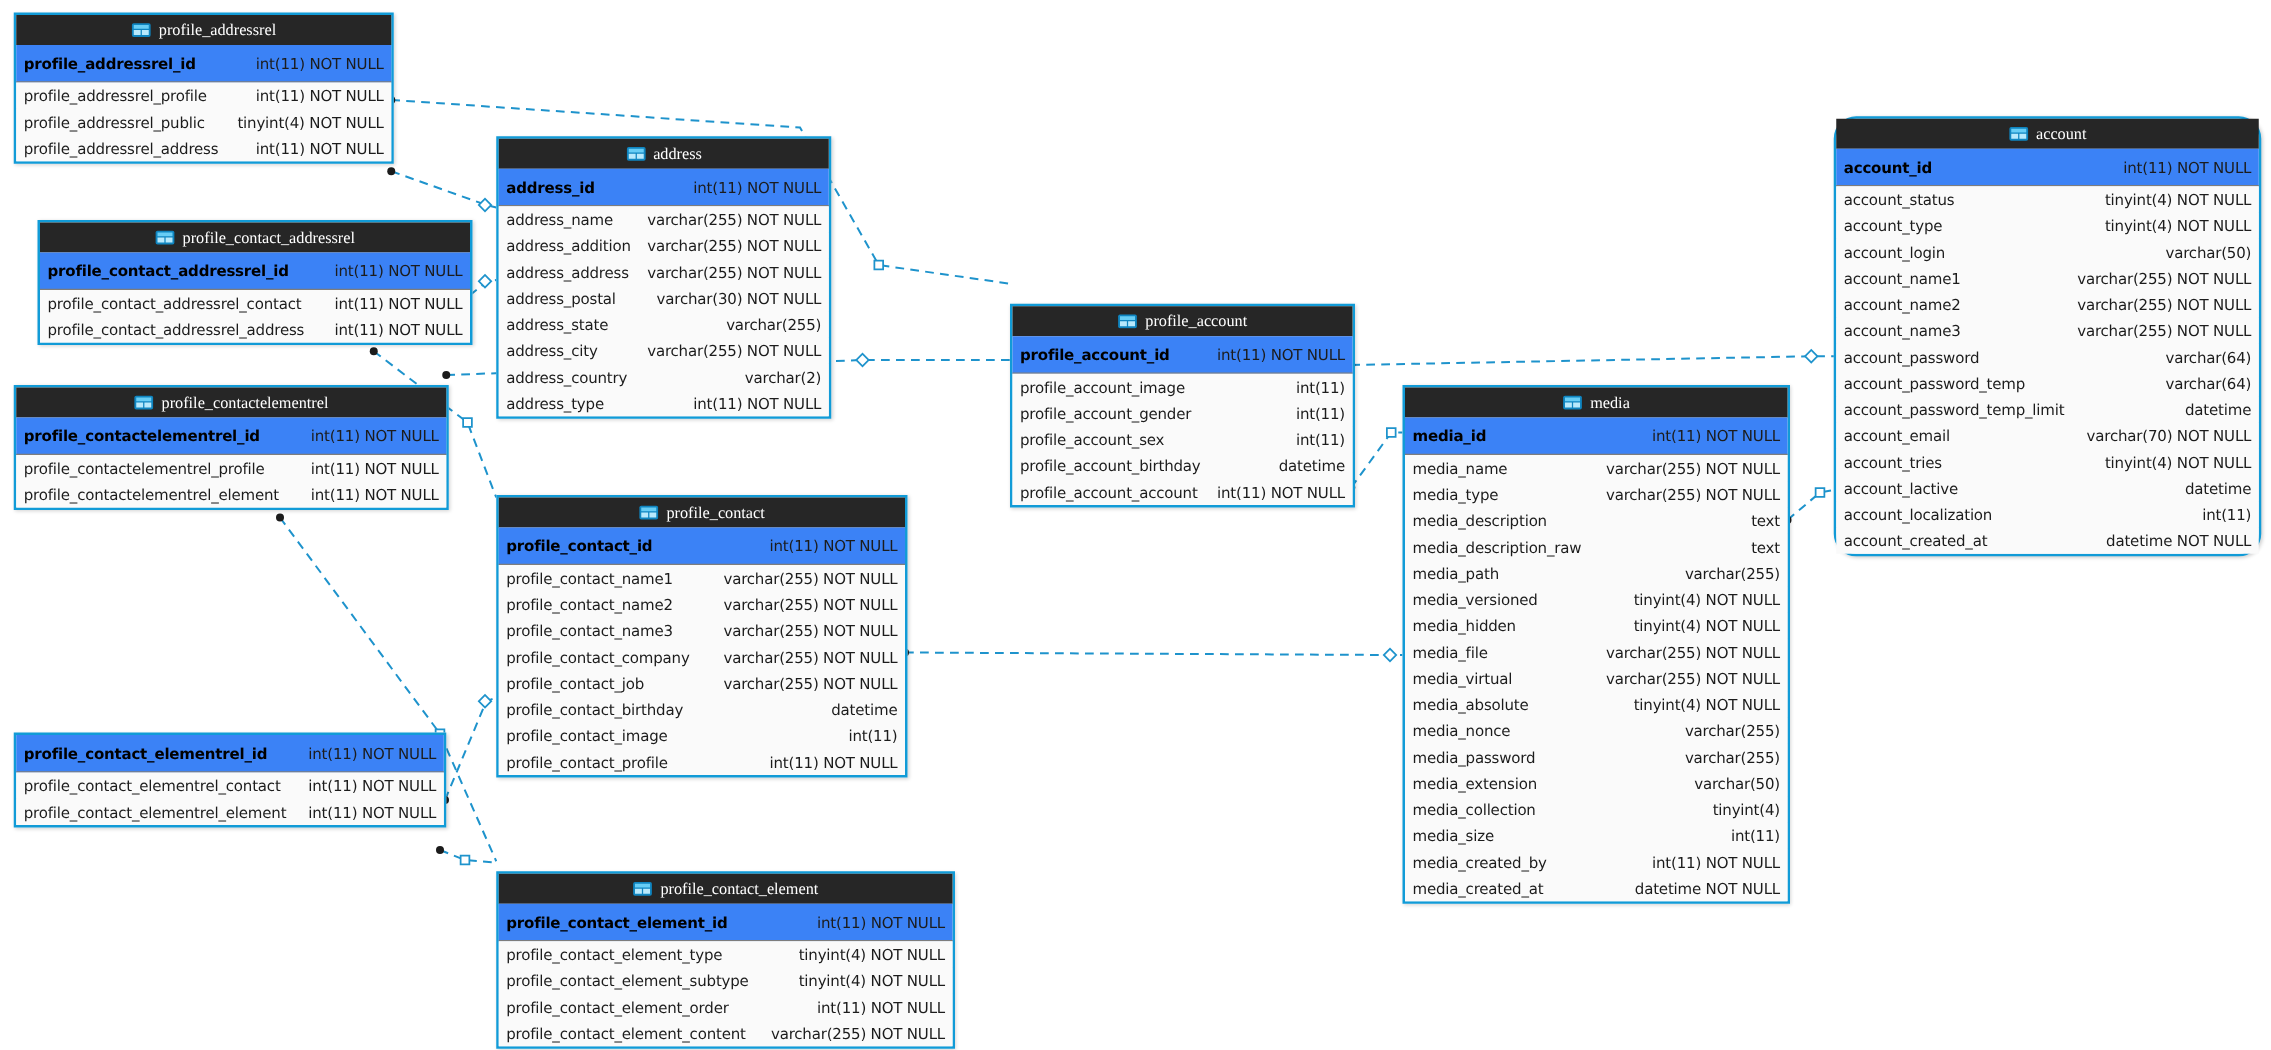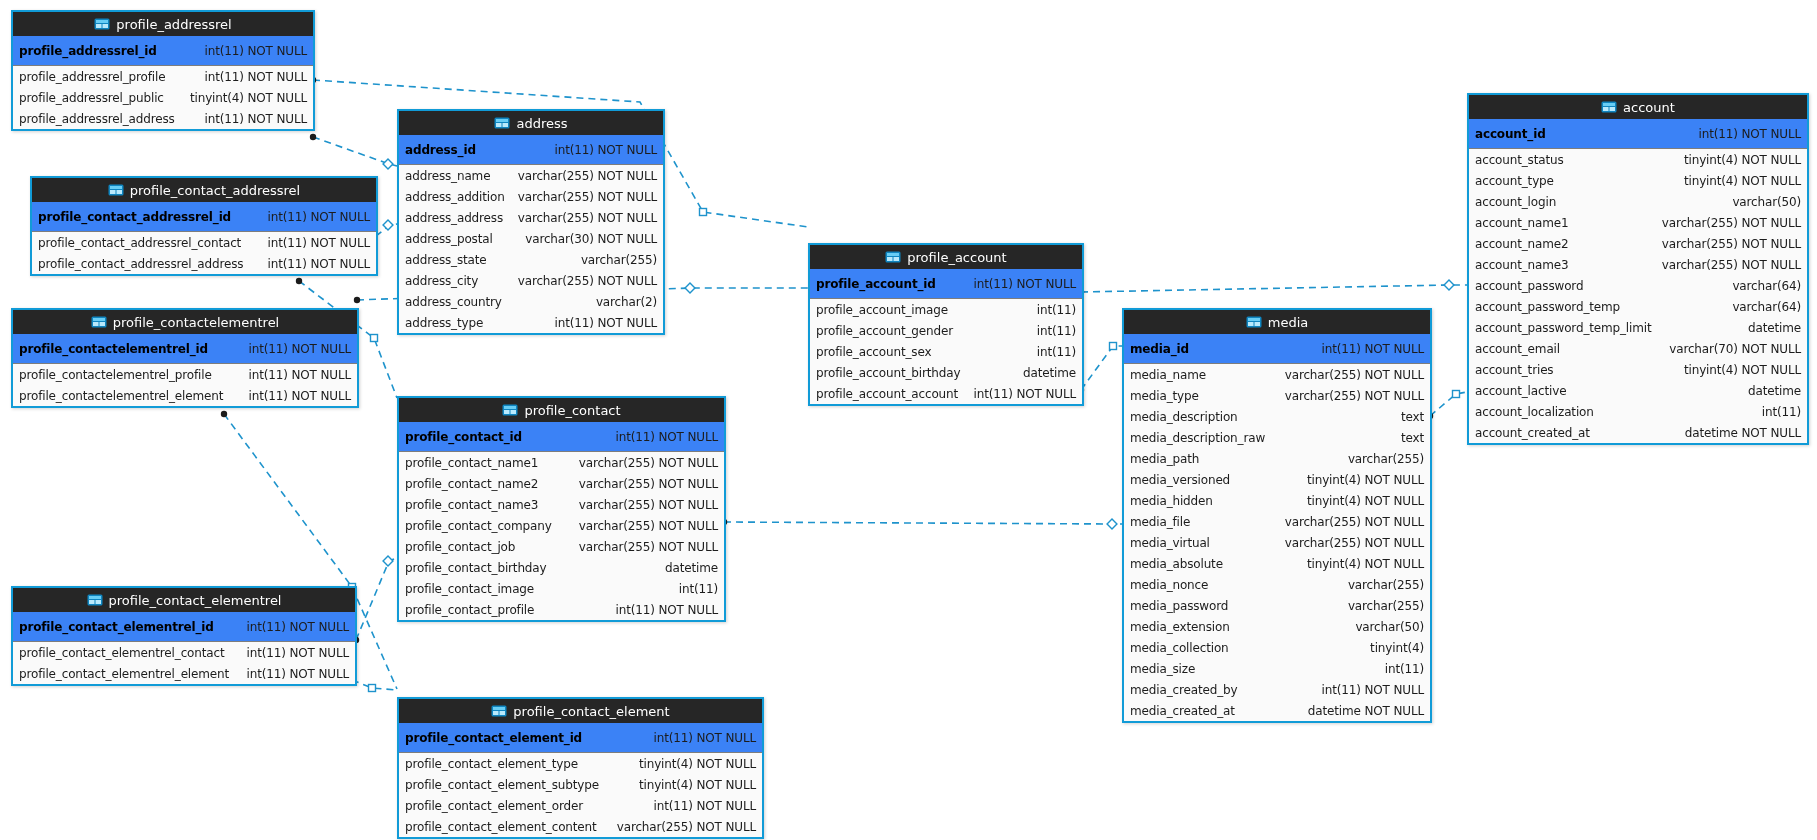--- a/index.html
+++ b/index.html
@@ -13,21 +13,21 @@
   .rel-line{fill:none;stroke:#1e93cc;stroke-width:1.6;stroke-dasharray:7 5;}
   .mk-dot{fill:#1b1b1b;stroke:none;}
   .mk-square,.mk-diamond{fill:#ffffff;stroke:#1e93cc;stroke-width:1.4;}
   .erd-table{
     position:absolute;z-index:2;background:#fafafa;
     border:2px solid #119bd7;box-shadow:1px 1px 3px rgba(0,0,0,.18);
   }
   .erd-header{
     height:24px;background:#262626;color:#fff;
     display:flex;align-items:center;justify-content:center;gap:6px;
-    font-size:13px;white-space:nowrap;
+    font-size:13px;white-space:nowrap;font-family:Liberation Serif, serif;
   }
   .tbl-icon{display:inline-block;line-height:0;}
   .erd-row{
     height:21px;display:flex;align-items:center;justify-content:space-between;
     padding:0 6px;font-size:12px;color:#1c1c1c;background:#fafafa;
     white-space:nowrap;letter-spacing:-0.15px;overflow:hidden;
   }
   .erd-row.pk{height:29px;background:#3b82f6;border-bottom:1px solid #7d7d7d;}
   .erd-row.pk .col-name{font-weight:bold;color:#000;}
   .col-name{white-space:nowrap;}
@@ -142,29 +142,20 @@
       <div class="erd-row">
         <span class="col-name">profile_contactelementrel_profile</span>
         <span class="col-type">int(11) NOT NULL</span>
       </div>
       <div class="erd-row">
         <span class="col-name">profile_contactelementrel_element</span>
         <span class="col-type">int(11) NOT NULL</span>
       </div>
     </div>
     <div class="erd-table" style="left: 11px; top: 586px; width: 342px;">
-      <div class="erd-header">
-        <span class="tbl-icon"><svg width="16" height="12" viewBox="0 0 16 12">
-            <rect x="0.5" y="0.5" width="15" height="11" rx="1.5" fill="#0f85c0"></rect>
-            <rect x="2" y="2" width="12" height="3" fill="#67cdf5"></rect>
-            <rect x="2" y="6" width="5.5" height="4" fill="#b8e9fc"></rect>
-            <rect x="8.5" y="6" width="5.5" height="4" fill="#b8e9fc"></rect>
-          </svg></span>
-        <span class="erd-title">profile_contact_elementrel</span>
-      </div>
       <div class="erd-row pk">
         <span class="col-name">profile_contact_elementrel_id</span>
         <span class="col-type">int(11) NOT NULL</span>
       </div>
       <div class="erd-row">
         <span class="col-name">profile_contact_elementrel_contact</span>
         <span class="col-type">int(11) NOT NULL</span>
       </div>
       <div class="erd-row">
         <span class="col-name">profile_contact_elementrel_element</span>
@@ -407,21 +398,21 @@
       </div>
       <div class="erd-row">
         <span class="col-name">media_created_by</span>
         <span class="col-type">int(11) NOT NULL</span>
       </div>
       <div class="erd-row">
         <span class="col-name">media_created_at</span>
         <span class="col-type">datetime NOT NULL</span>
       </div>
     </div>
-    <div class="erd-table" style="left: 1467px; top: 93px; width: 338px;">
+    <div class="erd-table" style="left: 1467px; top: 93px; width: 338px; border-radius: 18px;">
       <div class="erd-header">
         <span class="tbl-icon"><svg width="16" height="12" viewBox="0 0 16 12">
             <rect x="0.5" y="0.5" width="15" height="11" rx="1.5" fill="#0f85c0"></rect>
             <rect x="2" y="2" width="12" height="3" fill="#67cdf5"></rect>
             <rect x="2" y="6" width="5.5" height="4" fill="#b8e9fc"></rect>
             <rect x="8.5" y="6" width="5.5" height="4" fill="#b8e9fc"></rect>
           </svg></span>
         <span class="erd-title">account</span>
       </div>
       <div class="erd-row pk">

